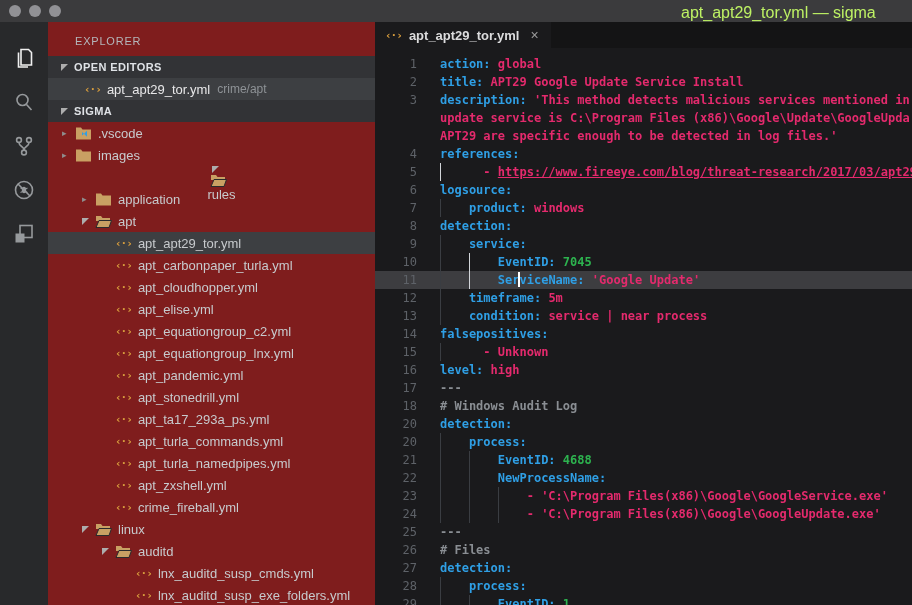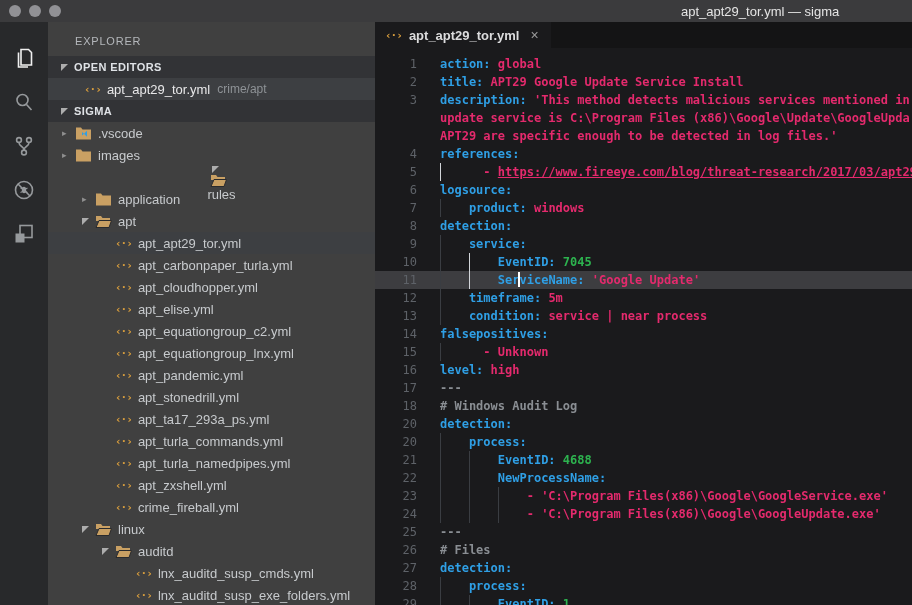--- a/index.html
+++ b/index.html
@@ -6,31 +6,31 @@
   html,body { background:#000; }
   .window {
     position:relative; width:912px; height:605px; overflow:hidden;
     font-family:"Liberation Sans", sans-serif;
     background:#1a1a1c;
   }
   
   .titlebar { position:relative; height:22px; background:#3b3b3d; }
   .dots { position:absolute; left:9px; top:5px; display:flex; gap:8px; }
   .dot { width:12px; height:12px; border-radius:50%; background:#919195; }
-  .win-title { position:absolute; left:681px; top:4px; font-size:13px; color:#e5e5e5; white-space:nowrap; }
+  .win-title { position:absolute; left:681px; top:4px; font-size:16px; color:#bef264; white-space:nowrap; }
   
   .main { display:flex; height:583px; }
   
   .activitybar { width:48px; background:#28292b; flex:none; display:flex; flex-direction:column; align-items:center; padding-top:16px; }
   .act { width:48px; height:44px; display:flex; align-items:center; justify-content:center; }
   .act svg { stroke:#96999c; fill:none; stroke-width:1.6; }
   .act.active svg { stroke:#f0f0f0; }
   .act .fillpart { fill:#96999c; stroke:none; }
   
-  .sidebar { width:327px; flex:none; background:#404040; overflow:hidden; color:#c7cacd; }
+  .sidebar { width:327px; flex:none; background:#7f1d1d; overflow:hidden; color:#c7cacd; }
   .sb-title { height:34px; padding:13px 0 0 27px; font-size:11px; letter-spacing:0.8px; color:#b4b7bb; }
   .sect { height:22px; background:#323336; display:flex; align-items:center; padding-left:13px; font-size:11px; font-weight:bold; color:#dfe2e6; letter-spacing:0.4px; }
   .tw-exp { width:0; height:0; border-top:7px solid #adadad; border-right:7px solid transparent; margin-right:6px; flex:none; }
   .tw-col { font-size:9px; color:#8f8f8f; width:7px; margin-right:6px; flex:none; }
   .row22 { height:22px; display:flex; align-items:center; font-size:13px; white-space:nowrap; }
   .row22.selected { background:#3d3f42; }
   .tree-label { margin-left:6px; }
   .oe-path { margin-left:7px; color:#8e9296; font-size:12px; }
   .spacer14 { width:13px; flex:none; }
   .ficon { flex:none; display:inline-flex; }

